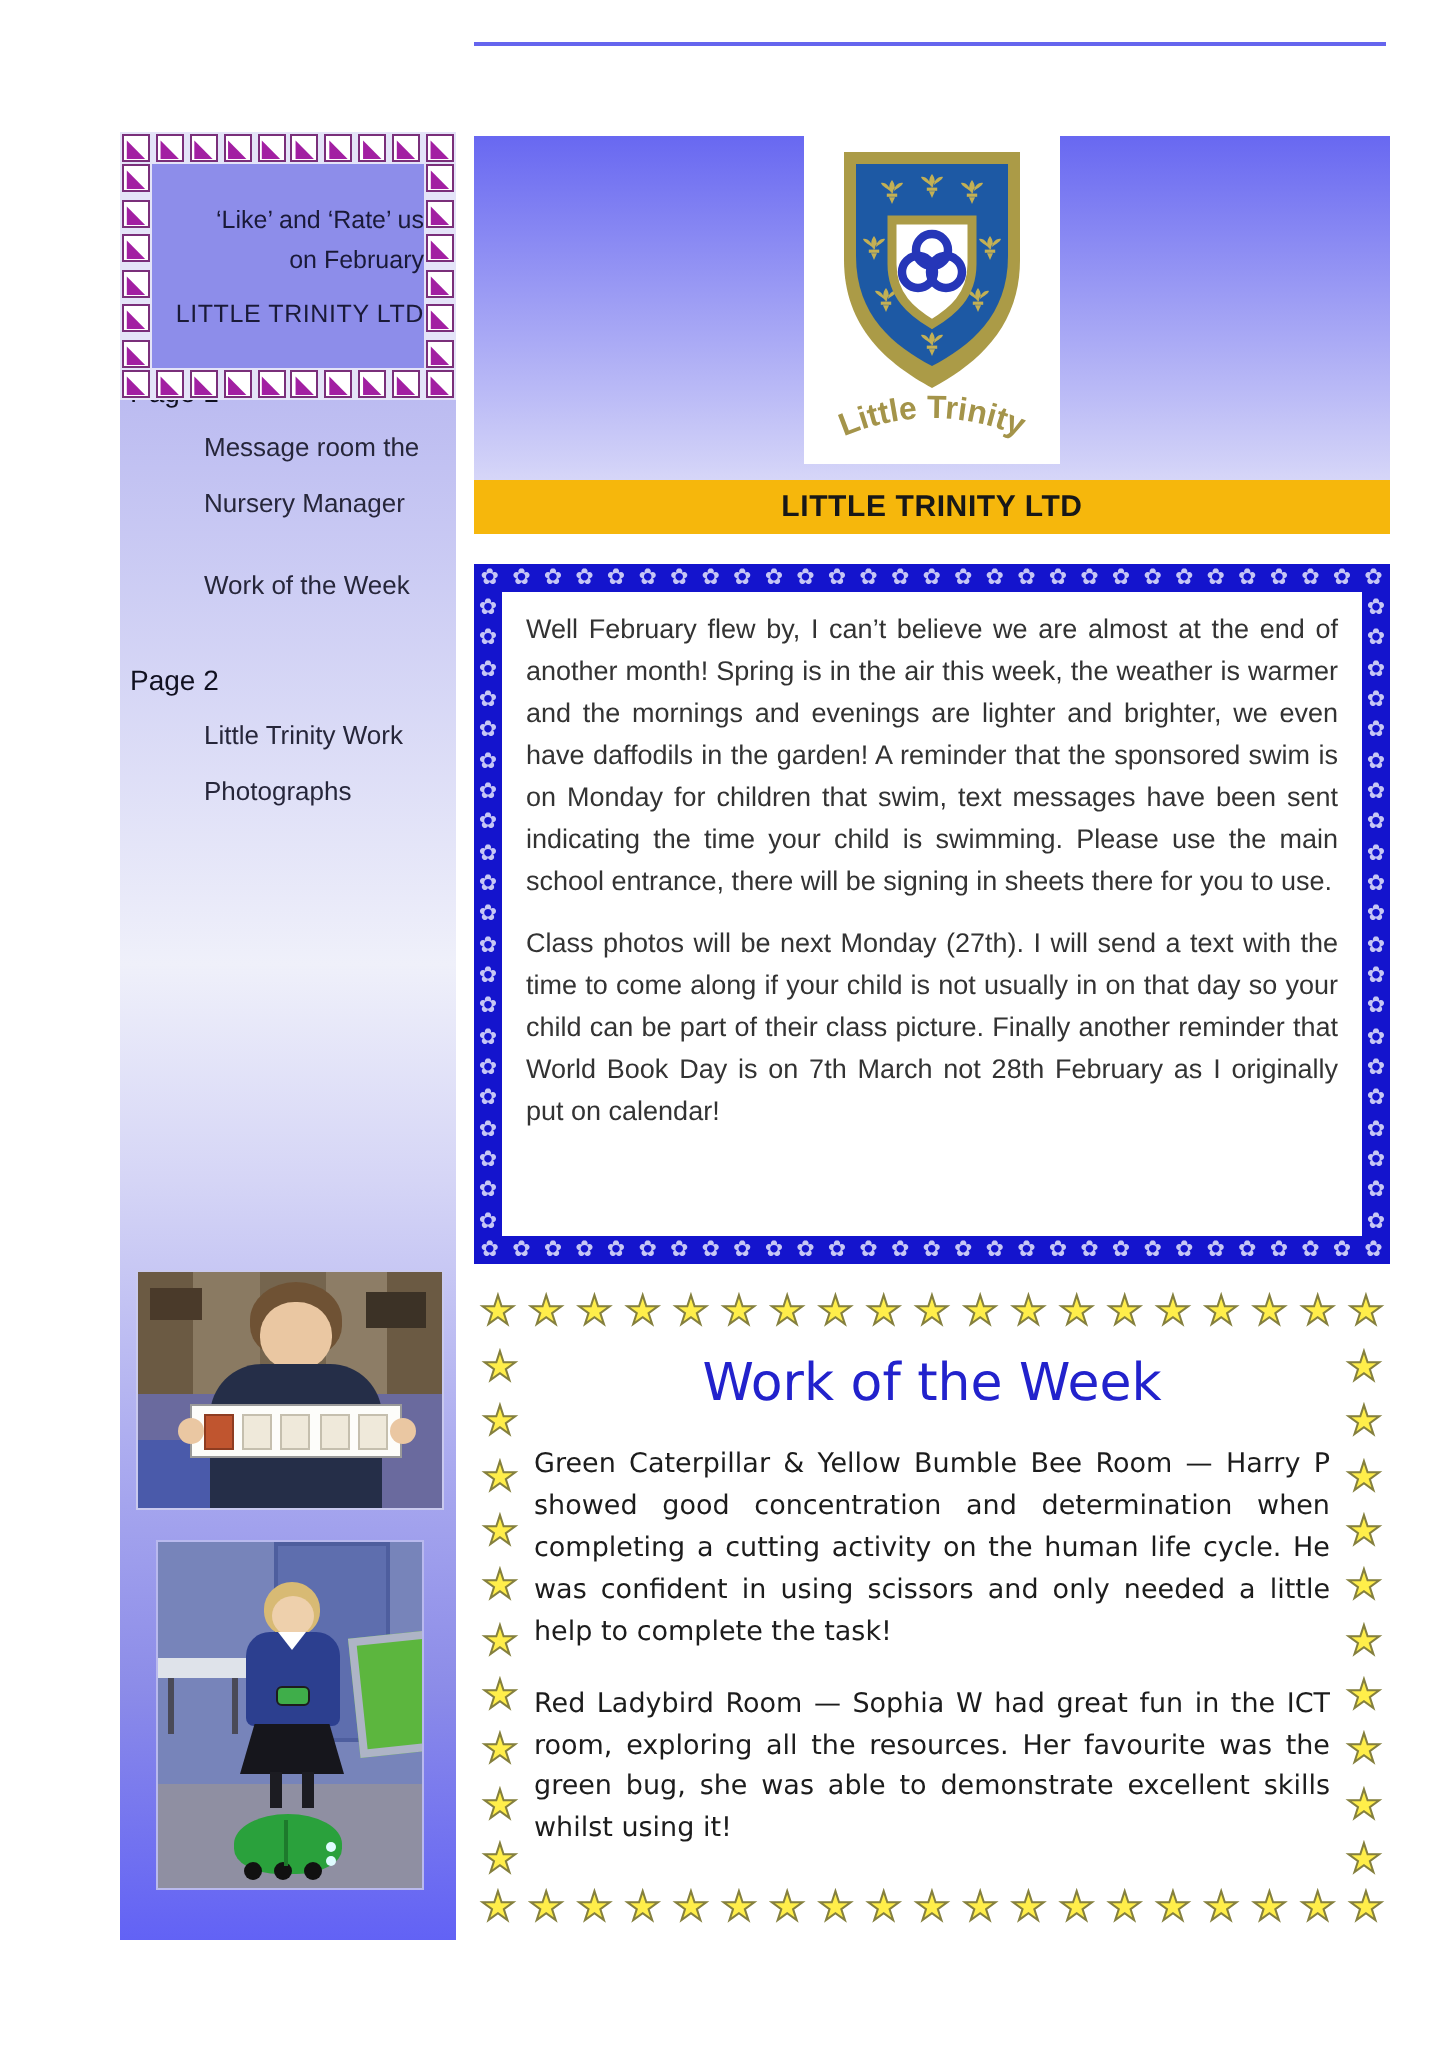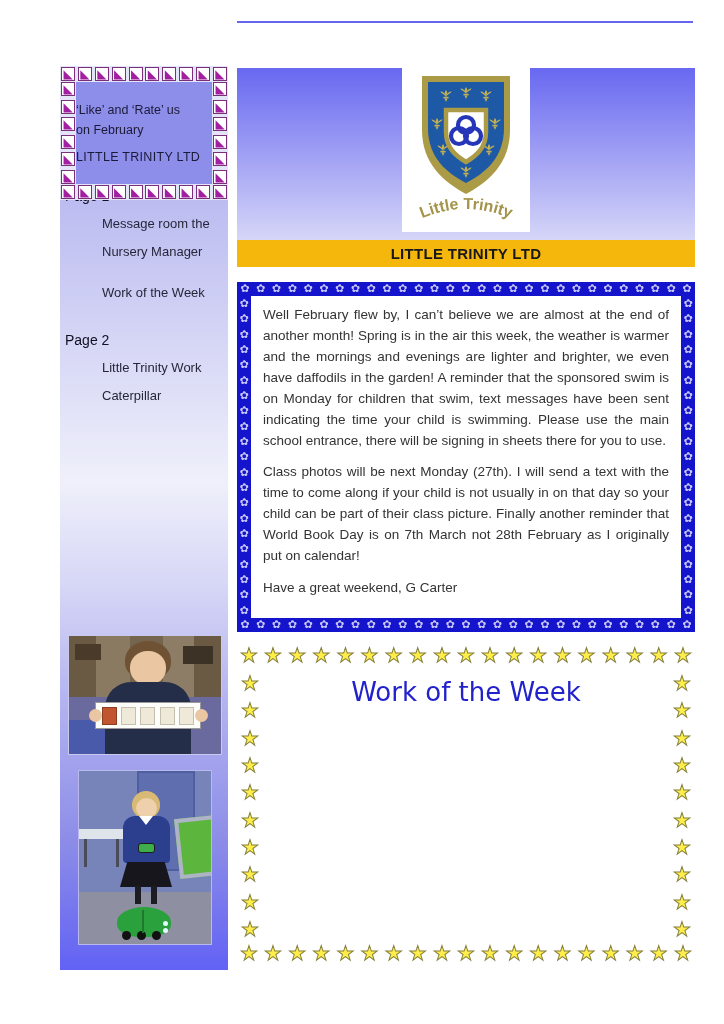--- a/index.html
+++ b/index.html
@@ -23,21 +23,21 @@
   .env-row { display:flex; justify-content:space-between; }
   .env-col { display:flex; flex-direction:column; justify-content:space-between; }
   .env-row span, .env-col span {
     width:14px; height:14px; background:#ffffff; border:1px solid #7a2f7a;
     color:#a21fa2; font-size:12px; line-height:12px; text-align:center; display:block;
     font-family:"DejaVu Sans", sans-serif;
   }
   .fb-mid { flex:1; display:flex; margin:1px 0; }
   .fb-content {
     flex:1; background:#8d8dea; margin:0 1px; display:flex; flex-direction:column;
-    align-items:flex-start; justify-content:center; color:#1a1a38; font-size:12.5px;
+    align-items:flex-end; justify-content:center; color:#1a1a38; font-size:12.5px;
   }
   .fb-line { margin:3px 0; }
   .fb-brand { margin-top:10px; letter-spacing:.3px; }
 
   
   .issue-heading { margin-top:40px; text-align:center; font-weight:bold; font-size:14.5px; color:#101020; }
   .issue-date    { margin-top:14px; text-align:center; font-weight:bold; font-size:14.5px; color:#101020; }
   .toc { margin-top:36px; font-size:13px; color:#26263a; }
   .toc-page { font-weight:normal; font-size:14px; margin:0 0 12px 5px; color:#101020; }
   .toc-page.second { margin-top:32px; }
@@ -177,21 +177,21 @@
   <div class="issue-heading">IN THIS ISSUE</div>
   <div class="issue-date">22nd February 2019</div>
 
   <nav class="toc">
     <div class="toc-page">Page 1</div>
     <div class="toc-item">Message room the</div>
     <div class="toc-item">Nursery Manager</div>
     <div class="toc-item pre-gap">Work of the Week</div>
     <div class="toc-page second">Page 2</div>
     <div class="toc-item">Little Trinity Work</div>
-    <div class="toc-item">Caterpillar</div>
+    <div class="toc-item">Photographs</div>
   </nav>
 
   <div class="photo1">
     <div class="p1-shelves"></div>
     <div class="p1-box1"></div>
     <div class="p1-box2"></div>
     <div class="p1-floor"></div>
     <div class="p1-mat"></div>
     <div class="p1-hair"></div>
     <div class="p1-face"></div>
@@ -369,21 +369,20 @@
         <span>✿</span>
         <span>✿</span>
         <span>✿</span>
         <span>✿</span>
         <span>✿</span>
         <span>✿</span>
       </div>
     <div class="msg-inner">
       <p>Well February flew by, I can’t believe we are almost at the end of another month! Spring is in the air this week, the weather is warmer and the mornings and evenings are lighter and brighter, we even have daffodils in the garden! A reminder that the sponsored swim is on Monday for children that swim, text messages have been sent indicating the time your child is swimming. Please use the main school entrance, there will be signing in sheets there for you to use.</p>
       <p>Class photos will be next Monday (27th). I will send a text with the time to come along if your child is not usually in on that day so your child can be part of their class picture. Finally another reminder that World Book Day is on 7th March not 28th February as I originally put on calendar!</p>
-      <p class="sign">Have a great weekend, G Carter</p>
     </div>
   </div>
 
   <div class="work">
     <div class="stars-h t">
         <span>★</span>
         <span>★</span>
         <span>★</span>
         <span>★</span>
         <span>★</span>
@@ -421,20 +420,22 @@
         <span>★</span>
         <span>★</span>
         <span>★</span>
         <span>★</span>
         <span>★</span>
         <span>★</span>
         <span>★</span>
       </div>
     <div class="work-body">
       <h2 class="work-title">Work of the Week</h2>
+      <p>Green Caterpillar &amp; Yellow Bumble Bee Room — Harry P showed good concentration and determination when completing a cutting activity on the human life cycle. He was confident in using scissors and only needed a little help to complete the task!</p>
+      <p>Red Ladybird Room — Sophia W had great fun in the ICT room, exploring all the resources. Her favourite was the green bug, she was able to demonstrate excellent skills whilst using it!</p>
     </div>
     <div class="stars-h b">
         <span>★</span>
         <span>★</span>
         <span>★</span>
         <span>★</span>
         <span>★</span>
         <span>★</span>
         <span>★</span>
         <span>★</span>

